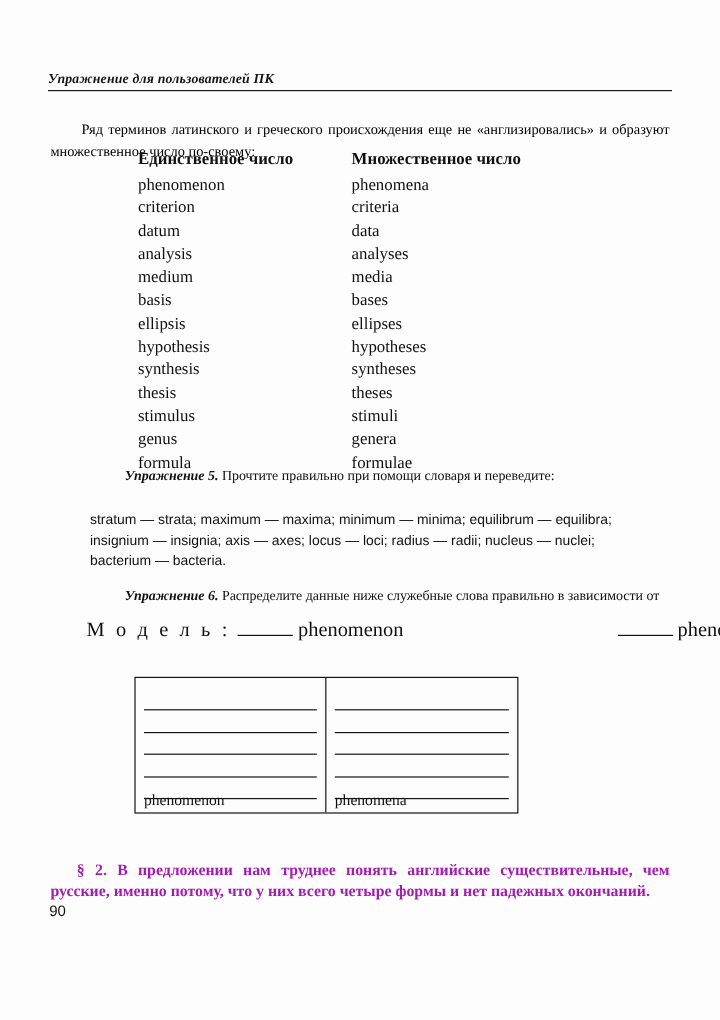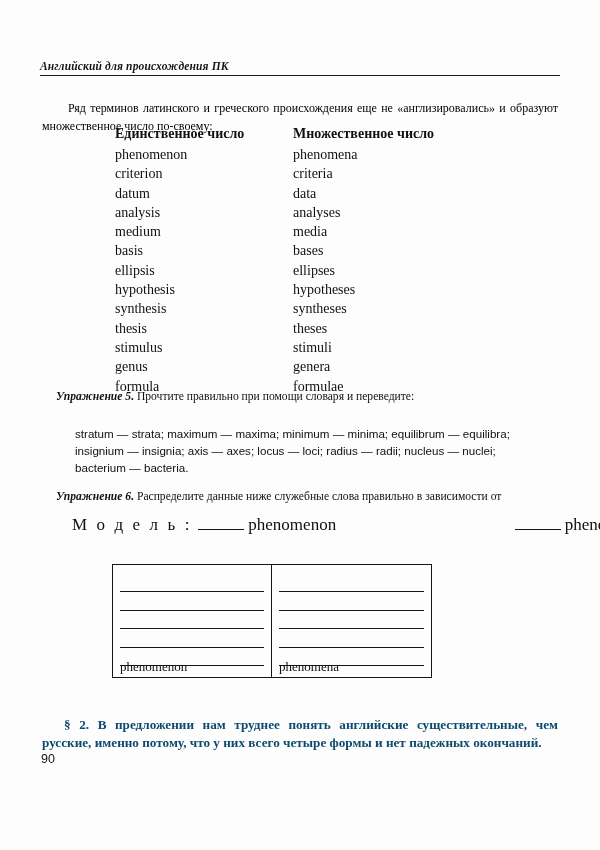--- a/index.html
+++ b/index.html
@@ -91,20 +91,21 @@
   .ex-head {
     position: absolute;
     font-size: 11.6px;
     line-height: 15.5px;
     color: #101010;
     text-align: justify;
   }
   .ex-head .ex-title {
     font-style: italic;
     font-weight: bold;
+    margin-left: 48px;
   }
   .ex5 {
     left: 56px;
     top: 389px;
     width: 500px;
     text-indent: 0;
   }
   .ex6 {
     left: 56px;
     top: 489px;
@@ -202,40 +203,40 @@
   .sect2 {
     position: absolute;
     left: 42px;
     top: 703px;
     width: 516px;
     font-size: 13.2px;
     line-height: 18px;
     font-weight: bold;
     text-align: justify;
     text-indent: 22px;
-    color: #0c4a6e;
+    color: #a21caf;
   }
 
   
   .folio {
     position: absolute;
     left: 41px;
     top: 752px;
     font-family: "Liberation Sans", sans-serif;
     font-size: 12.5px;
     color: #141414;
   }
 </style>
 </head>
 <body>
 
 <div class="page">
 
   <div class="runhead-wrap">
-    <div class="runhead">Английский для происхождения ПК</div>
+    <div class="runhead">Упражнение для пользователей ПК</div>
     <div class="runhead-rule"></div>
   </div>
 
   <p class="intro">Ряд терминов латинского и греческого происхождения еще не «англизировались» и образуют множественное число по-своему:</p>
 
   <div class="wordlist">
     <div class="wl-row wl-head">
       <span class="wl-sing">Единственное число</span>
       <span class="wl-plur">Множественное число</span>
     </div>

